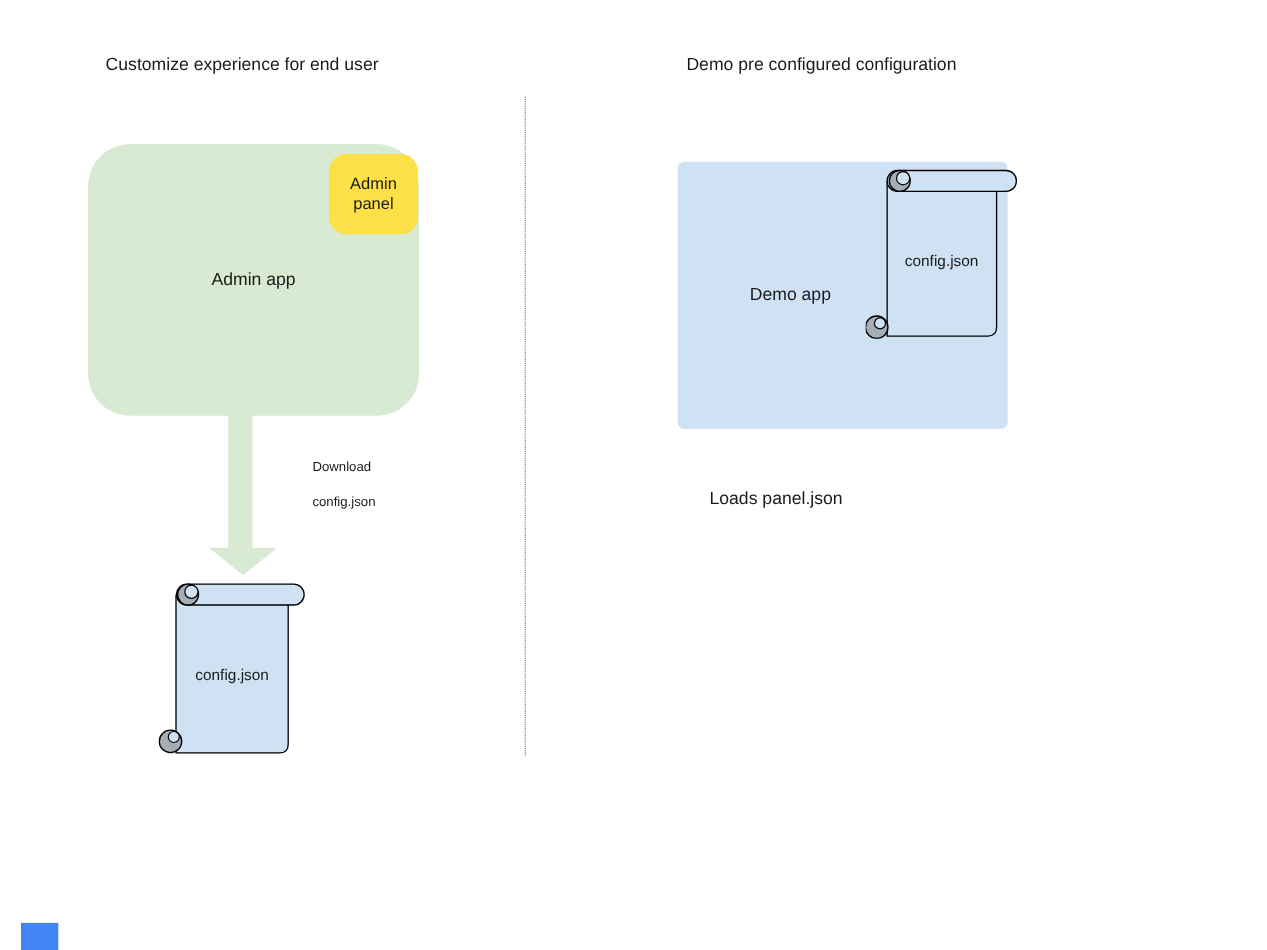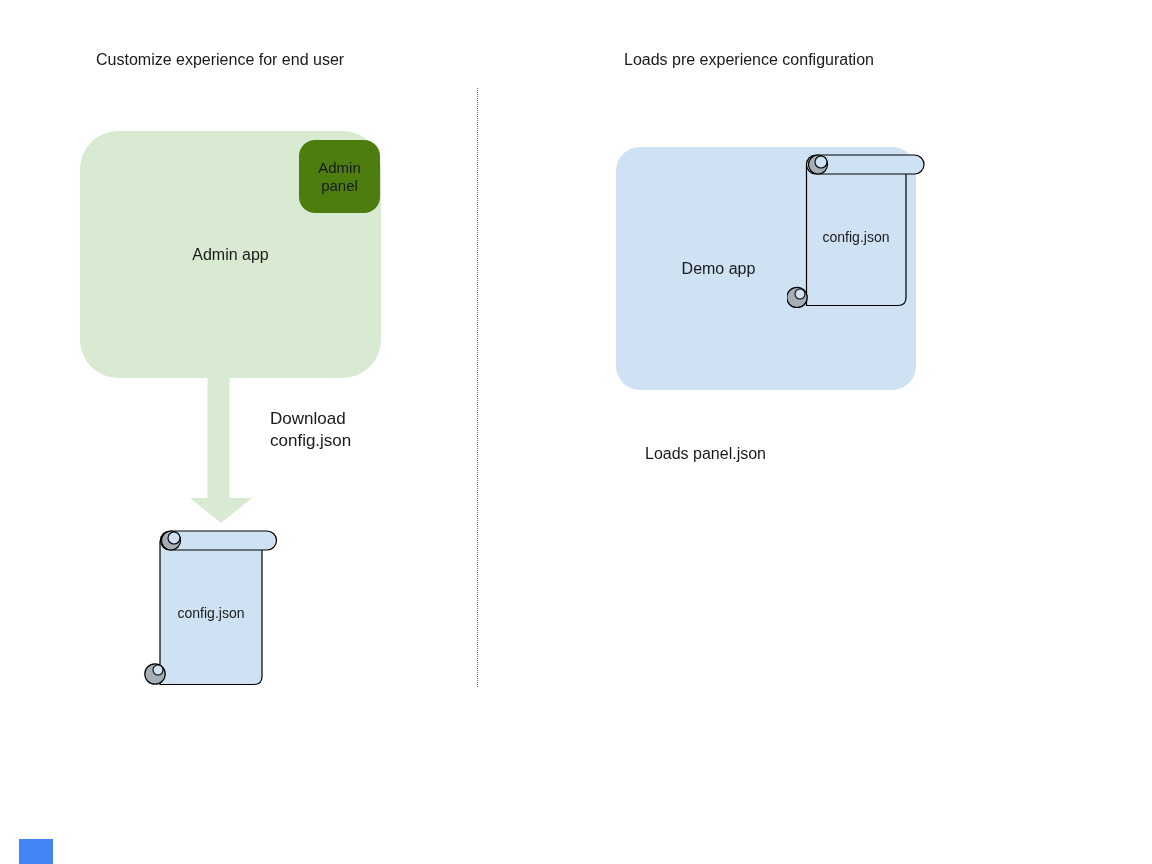--- a/index.html
+++ b/index.html
@@ -31,43 +31,43 @@
     border-left: 1px dotted #6b6b6b;
   }
 
   .app-box { position: absolute; }
   #admin-app {
     left: 61px; top: 131px; width: 301px; height: 247px;
     background: #d9ead3; border-radius: 38px;
   }
   #demo-app {
     left: 597px; top: 147px; width: 300px; height: 243px;
-    background: #cfe2f3; border-radius: 24px;
+    background: #cfe2f3; border-radius: 6px;
   }
   .app-label {
     position: absolute; top: 0; height: 100%;
     display: flex; align-items: center; justify-content: center;
     font-size: 16px;
   }
   #admin-app-label { left: 0; width: 100%; }
   #demo-app-label { left: 0; width: 205px; }
 
   #admin-panel {
     position: absolute; right: 1px; top: 9px; width: 81px; height: 73px;
-    background: #4d7c0f; border-radius: 16px;
+    background: #fde047; border-radius: 16px;
     display: flex; align-items: center; justify-content: center;
     text-align: center; font-size: 15px; line-height: 18px;
     padding: 0 6px; box-sizing: border-box;
   }
 
   #download-arrow { position: absolute; left: 168px; top: 377px; }
 
   #download-label {
-    position: absolute; left: 251px; top: 408px;
-    font-size: 17px; line-height: 22px;
+    position: absolute; left: 265px; top: 408px;
+    font-size: 12px; line-height: 32px;
     white-space: pre-line;
   }
 
   .scroll { position: absolute; }
   #scroll-left { left: 125px; top: 529px; width: 134px; height: 158px; }
   #scroll-right { left: 768px; top: 153px; width: 140px; height: 155px; }
   .scroll svg { position: absolute; left: 0; top: 0; }
   .scroll-label {
     position: absolute; font-size: 14px; line-height: 17px;
     text-align: center;
@@ -85,21 +85,21 @@
     background: #4285f4;
   }
 </style>
 </head>
 <body>
 
 <div class="canvas">
 
   <div class="section-title" id="title-left">Customize experience for end user</div>
 
-  <div class="section-title" id="title-right">Loads pre experience configuration</div>
+  <div class="section-title" id="title-right">Demo pre configured configuration</div>
 
   <div class="divider"></div>
 
   <div class="app-box" id="admin-app">
     <div class="app-label" id="admin-app-label">Admin app</div>
     <div id="admin-panel">Admin panel</div>
   </div>
 
   <svg id="download-arrow" width="68" height="146" viewBox="0 0 68 146">
     <path d="M20.5 0 H42.5 V121 H65 L34 146 L3 121 H20.5 Z" fill="#d9ead3"></path>

